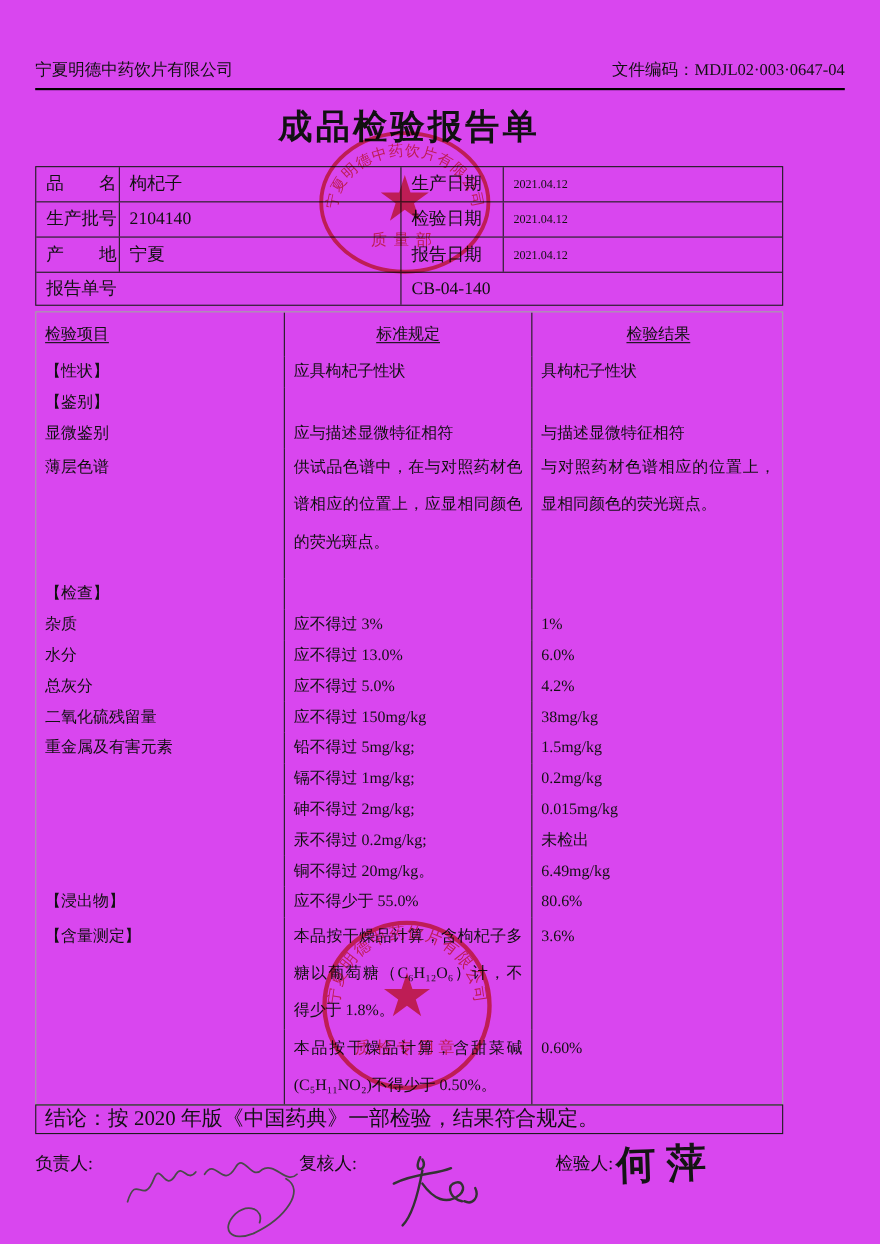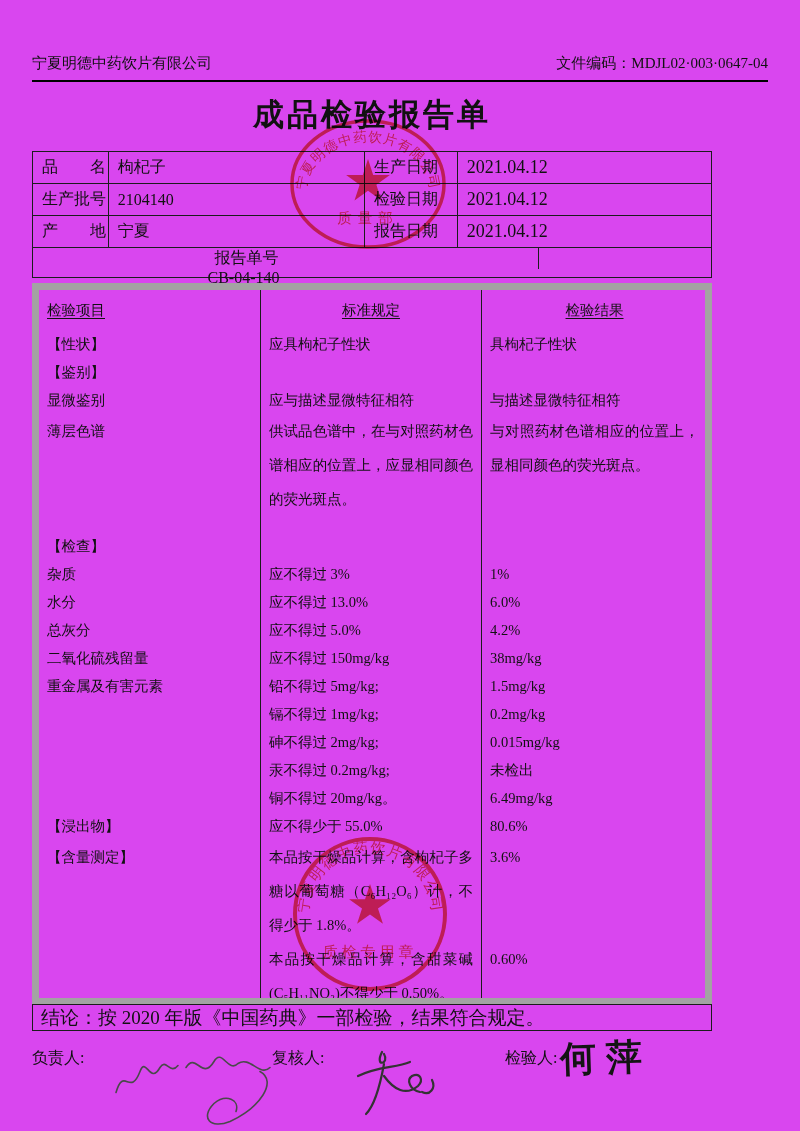--- a/index.html
+++ b/index.html
@@ -18,32 +18,32 @@
   .doc-header{display:flex;justify-content:space-between;align-items:flex-end;margin-top:54px;font-size:15px;}
   .header-rule{height:2px;background:#000;margin-top:7px;}
 
   
   .title-wrap{width:680px;text-align:center;margin-top:12px;}
   .doc-title{font-size:31px;font-weight:bold;letter-spacing:3px;}
 
   
   .info-table{width:680px;border:1px solid #1c1c1c;margin-top:15px;box-sizing:border-box;}
   .it-row{display:flex;border-bottom:1px solid #1c1c1c;height:31px;align-items:center;font-size:16px;justify-content:space-between;}
-  .it-row:last-child{border-bottom:none;height:29px;flex-direction:column;}
+  .it-row:last-child{border-bottom:none;height:29px;}
   .it-cell{box-sizing:border-box;height:100%;display:flex;align-items:center;padding-left:9px;border-right:1px solid #1c1c1c;}
   .it-cell:last-child{border-right:none;}
   .c-label{width:76px;}
   .c-value{width:257px;}
   .c-dlabel{width:93px;}
-  .c-dvalue{width:254px;font-size:18px;}
+  .c-dvalue{width:254px;font-size:11px;}
   .c-span-a{width:333px;}
   .c-span-b{width:347px;}
 
   
-  .main-table{width:680px;height:722px;border:7px solid #a3a3a3;margin-top:5px;box-sizing:border-box;overflow:hidden;}
+  .main-table{width:680px;height:722px;border:1px solid #a3a3a3;margin-top:5px;box-sizing:border-box;overflow:hidden;}
   .mt-header{display:flex;height:40px;font-size:15px;}
   .mt-header .mt-cell{display:flex;align-items:center;}
   .mt-header .h1{justify-content:flex-start;}
   .mt-header .h2,.mt-header .h3{justify-content:center;}
   .mt-header span{text-decoration:underline;text-underline-offset:3px;}
   .mt-row{display:flex;}
   .mt-cell{box-sizing:border-box;font-size:14.5px;line-height:28px;min-height:28px;padding-left:8px;}
   .mt-cell.item{width:226px;border-right:1px solid #1c1c1c;}
   .mt-cell.standard{width:225px;border-right:1px solid #1c1c1c;padding-right:8px;text-align:justify;}
   .mt-cell.result{width:227px;padding-right:6px;text-align:justify;}

